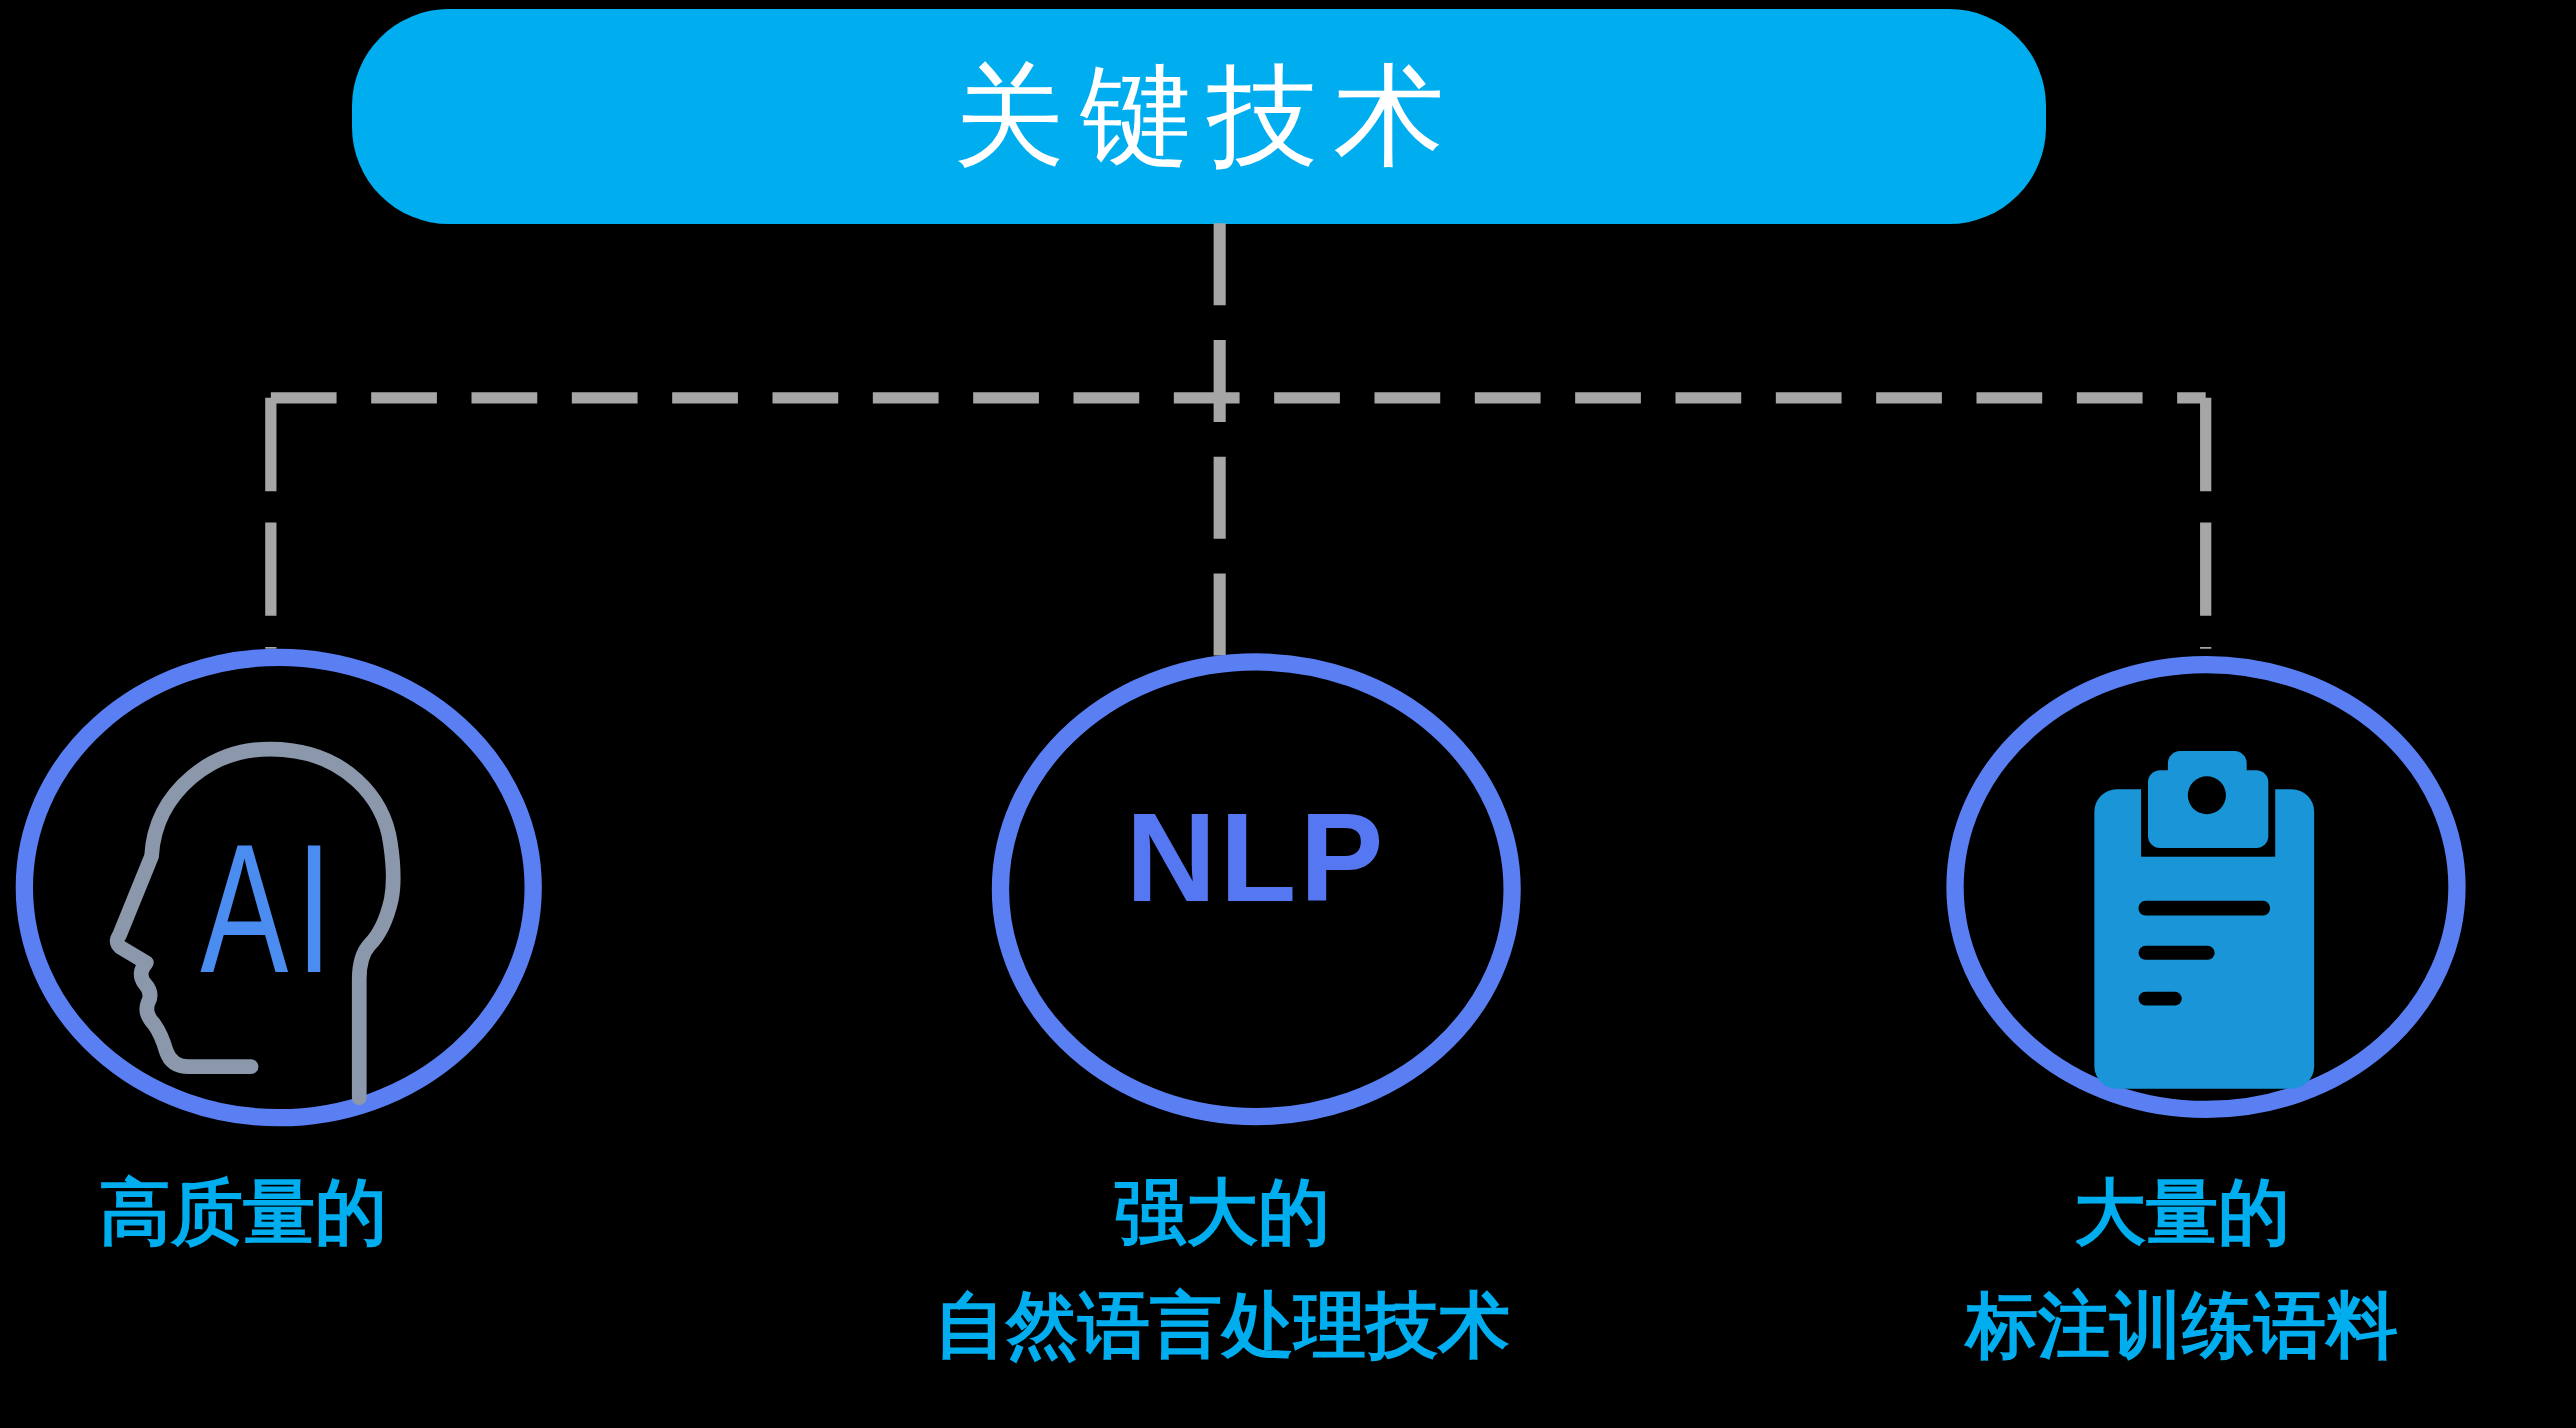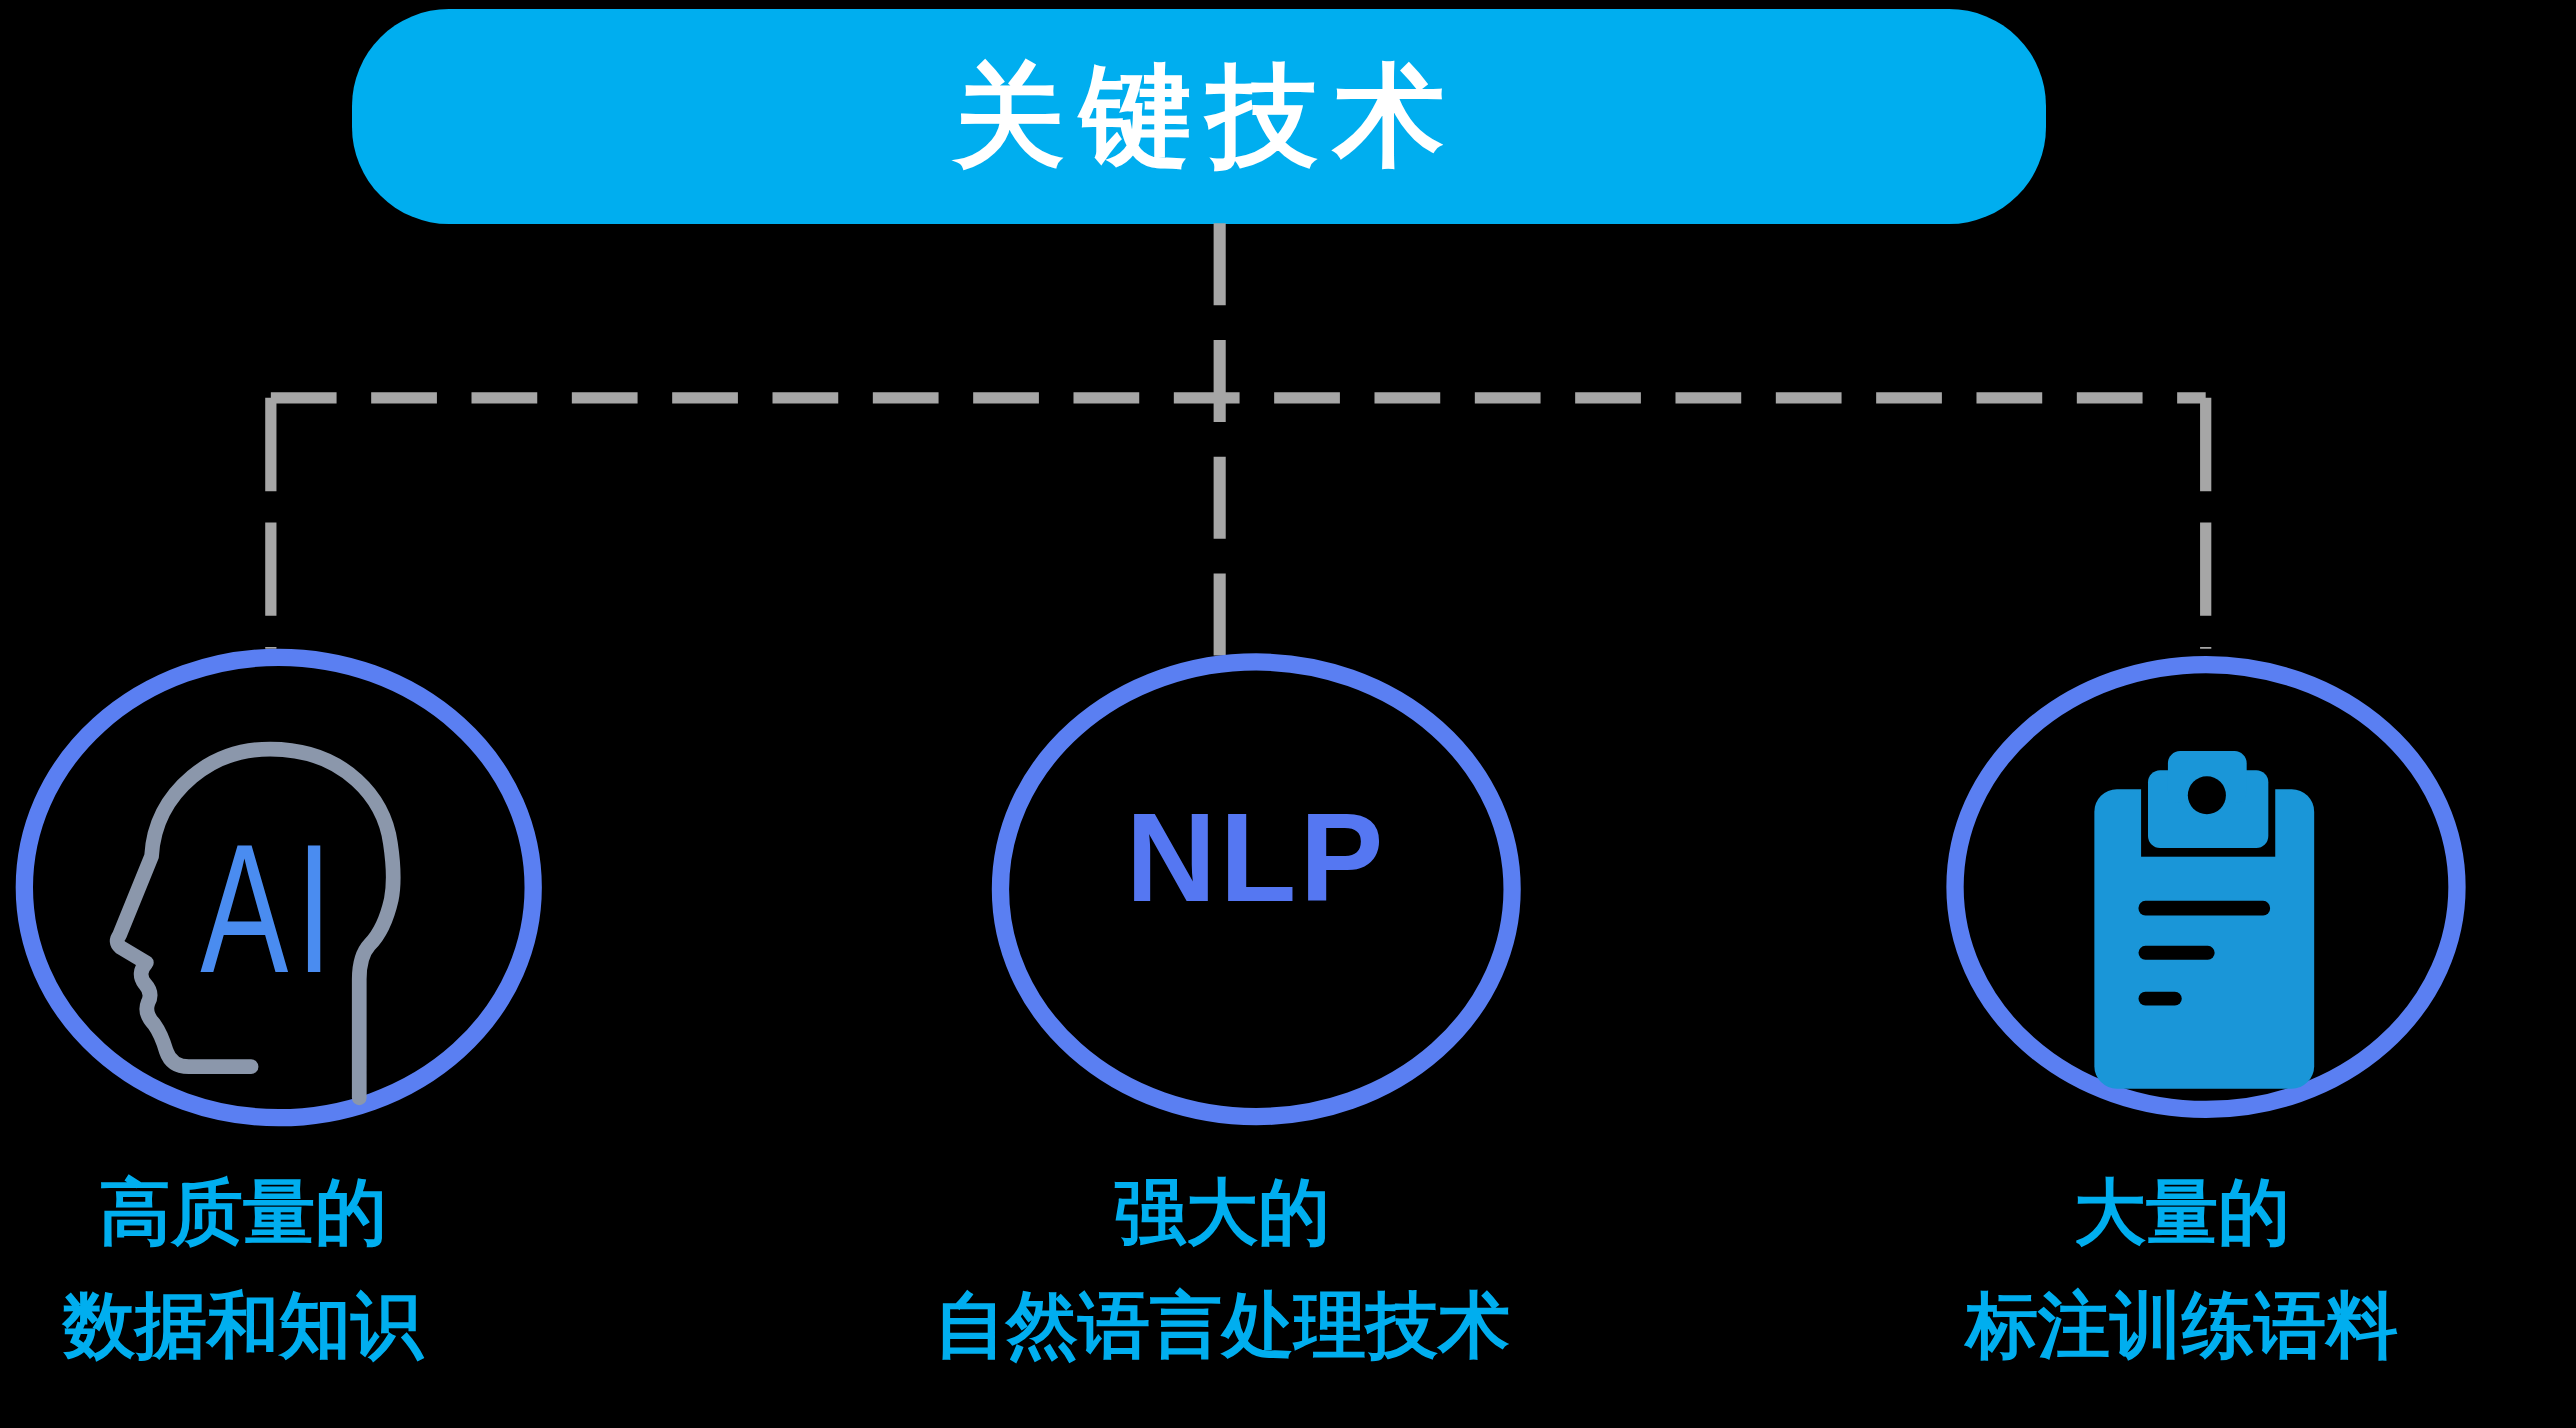--- a/index.html
+++ b/index.html
@@ -6,21 +6,21 @@
   body{width:2576px;height:1428px;position:relative;overflow:hidden;
        font-family:"Liberation Sans",sans-serif;}
   .canvas{position:absolute;inset:0;background:#000;}
 
   .title-pill{
     position:absolute;left:352px;top:8.7px;width:1694px;height:215px;
     background:#00aeef;border-radius:97px;
     display:flex;align-items:center;justify-content:center;
   }
   .title-pill span{
-    color:#ffffff;font-size:111px;font-weight:bold;letter-spacing:15.6px;
+    color:#ffffff;font-size:111px;font-weight:normal;letter-spacing:15.6px;
     text-indent:15.6px;line-height:1;white-space:nowrap;
   }
 
   svg.connectors{position:absolute;left:0;top:0;width:2576px;height:1428px;}
   .conn{stroke:#a6a6a6;fill:none;}
 
   .node-svg{position:absolute;}
 
   .node-label{
     position:absolute;top:1156px;transform:translateX(-50%);
@@ -82,21 +82,20 @@
       <rect x="261" y="118" width="91" height="60" rx="14" fill="#1a96d8"></rect>
       <circle cx="306" cy="169" r="22" fill="#000000"></circle>
       <rect x="227" y="291" width="152" height="17" rx="8" fill="#000000"></rect>
       <rect x="227" y="343" width="88" height="16" rx="8" fill="#000000"></rect>
       <rect x="227" y="396" width="50" height="16" rx="8" fill="#000000"></rect>
     </g>
   </svg>
 
   <div class="node-label" style="left:243px;">
     <span>高质量的</span>
-    <span>数据和知识</span>
   </div>
   <div class="node-label" style="left:2182px;">
     <span>大量的</span>
     <span>标注训练语料</span>
   </div>
   <div class="node-label" style="left:1222px;">
     <span>强大的</span>
     <span>自然语言处理技术</span>
   </div>
 

